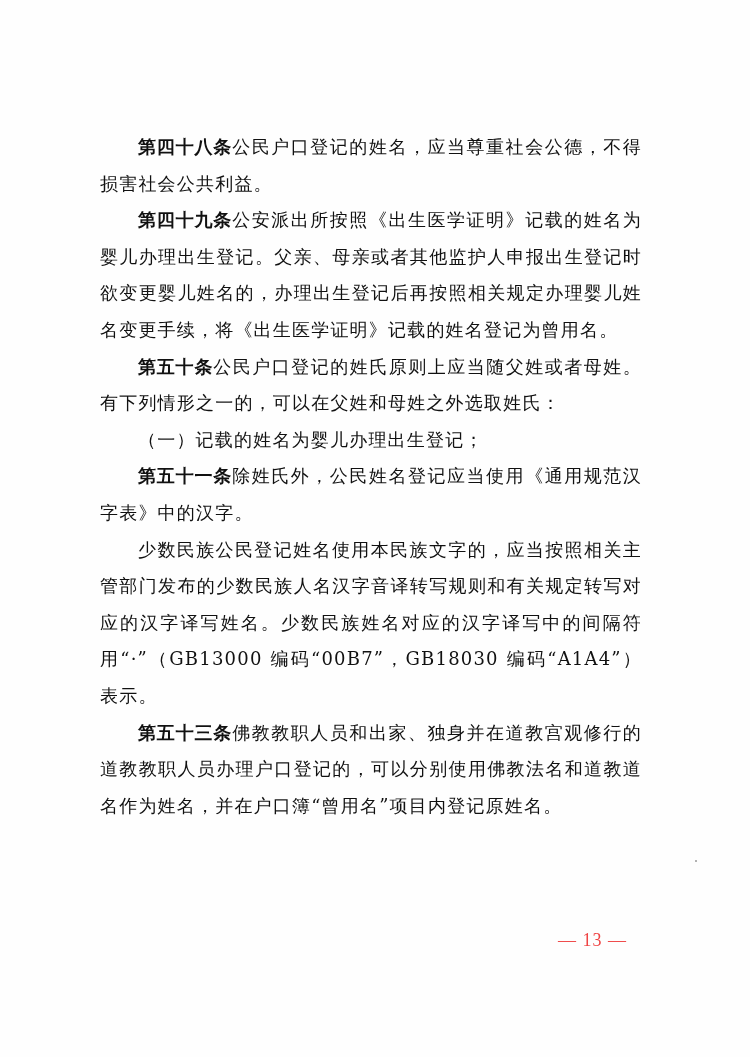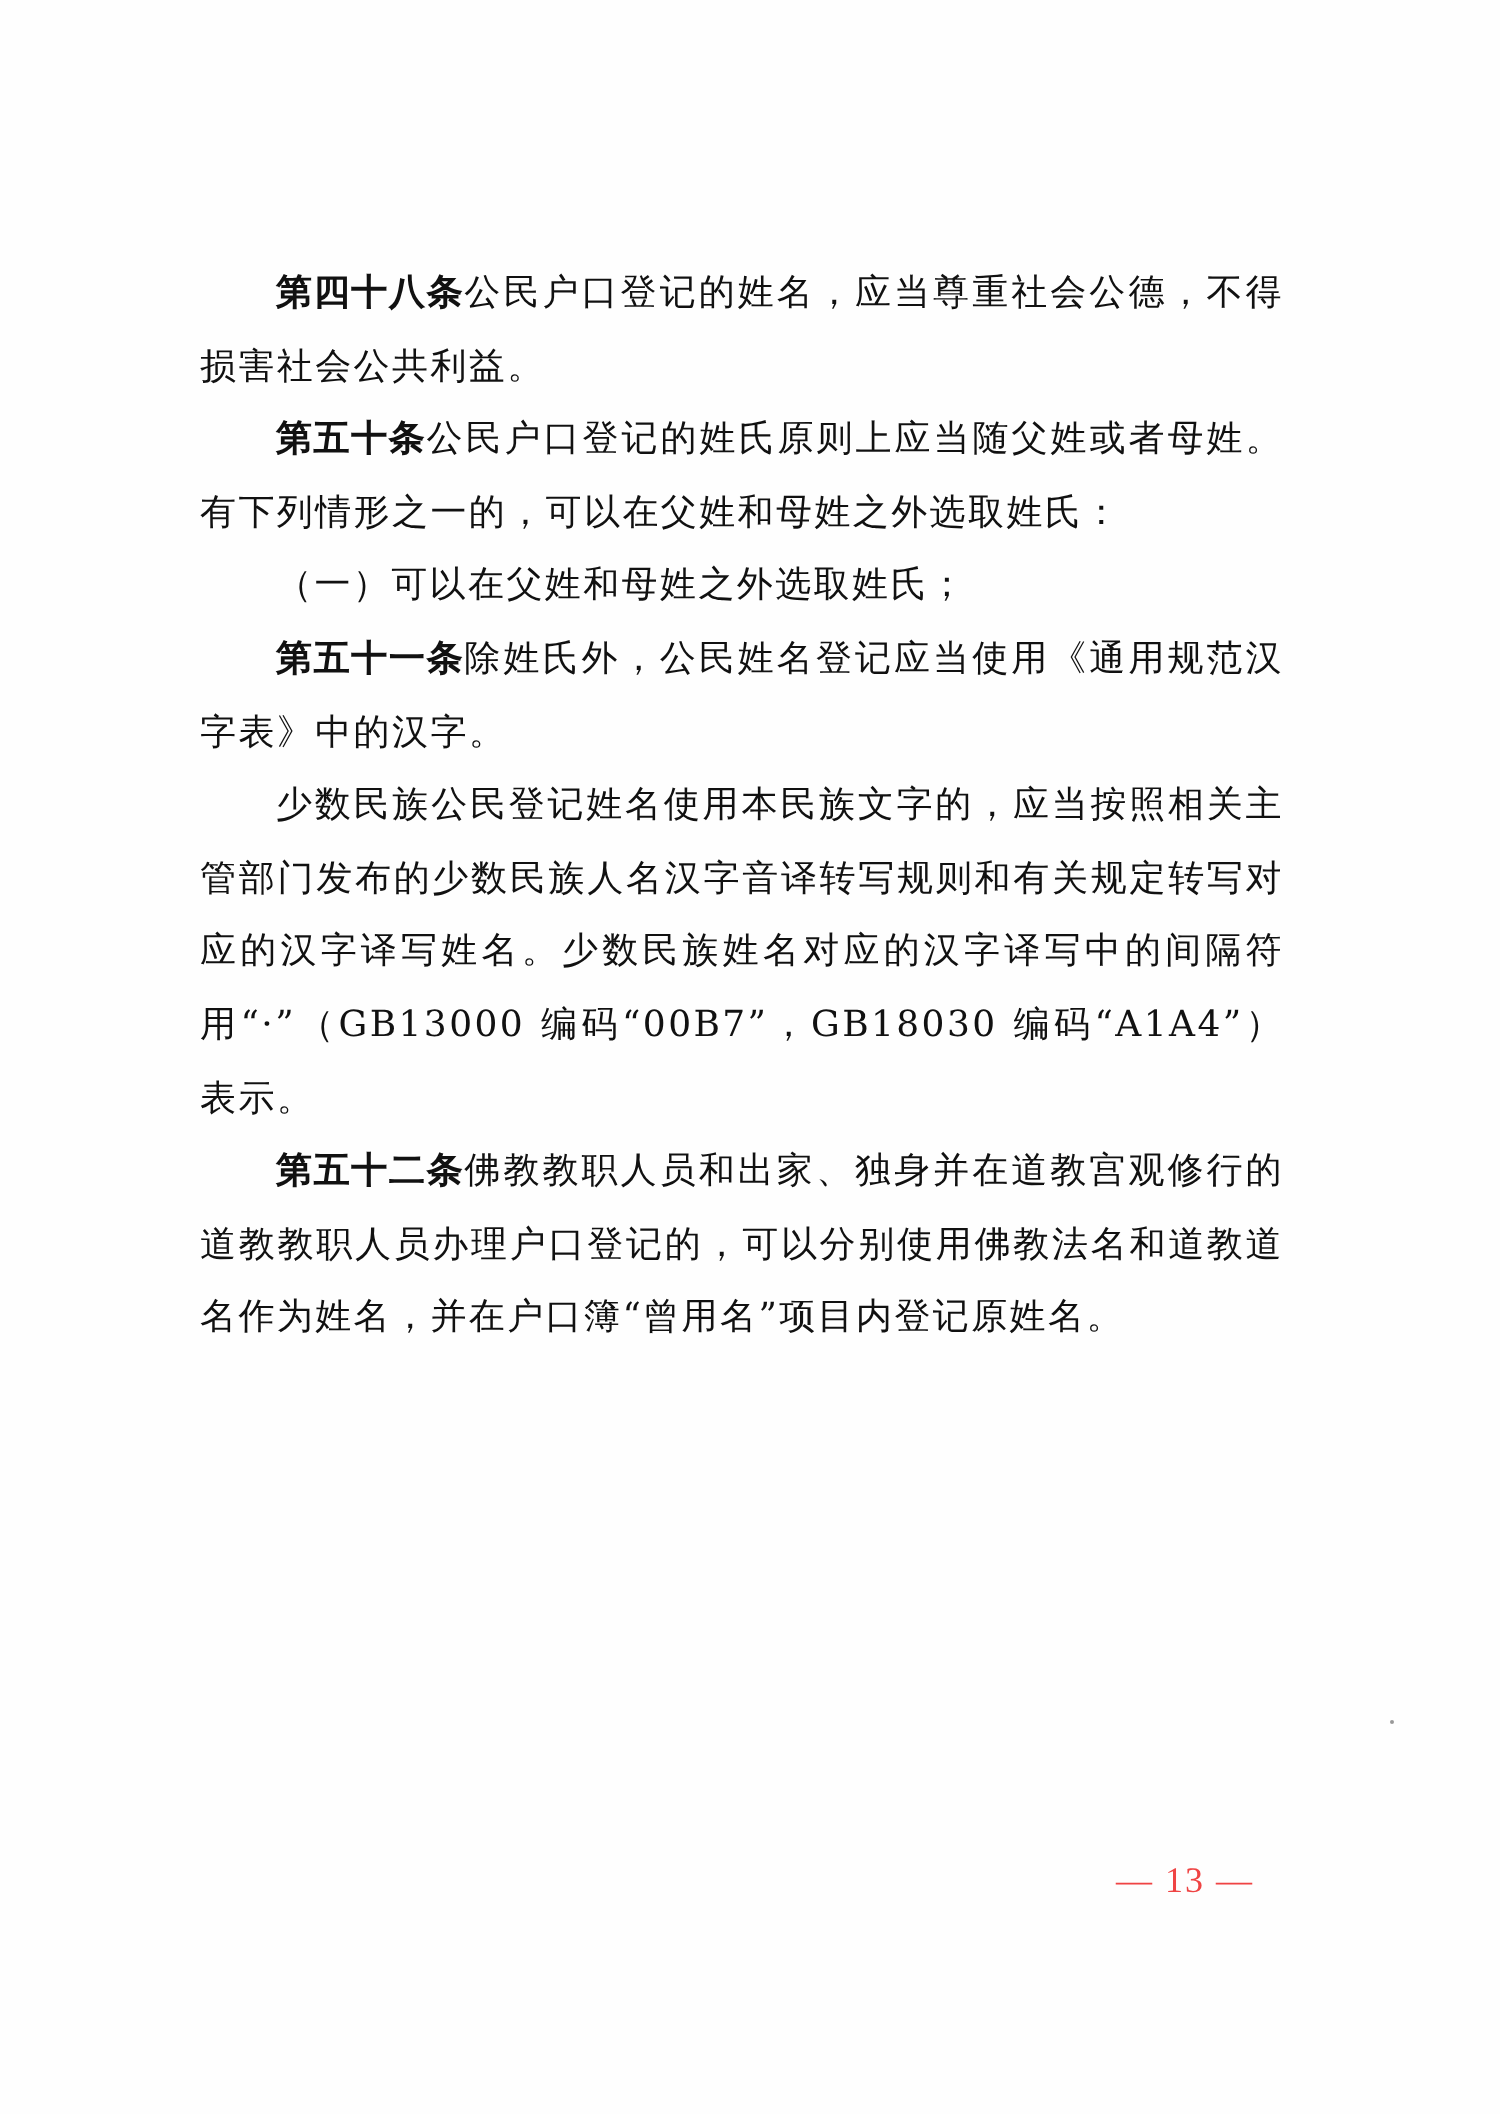--- a/index.html
+++ b/index.html
@@ -65,32 +65,33 @@
   }
 </style>
 </head>
 <body>
 
 <div class="page">
   <div class="content">
 
     <p class="para"><span class="art">第四十八条</span><span>公民户口登记的姓名，应当尊重社会公德，不得损害社会公共利益。</span></p>
 
+    <p class="para"><span class="art">第四十九条</span><span>公安派出所按照《出生医学证明》记载的姓名为婴儿办理出生登记。父亲、母亲或者其他监护人申报出生登记时欲变更婴儿姓名的，办理出生登记后再按照相关规定办理婴儿姓名变更手续，将《出生医学证明》记载的姓名登记为曾用名。</span></p>
 
     <p class="para"><span class="art">第五十条</span><span>公民户口登记的姓氏原则上应当随父姓或者母姓。有下列情形之一的，可以在父姓和母姓之外选取姓氏：</span></p>
 
-    <p class="para"><span>（一）可以在父姓和母姓之外选取姓氏；</span></p>
+    <p class="para"><span>（一）记载的姓名为婴儿办理出生登记；</span></p>
 
 
 
 
     <p class="para"><span class="art">第五十一条</span><span>除姓氏外，公民姓名登记应当使用《通用规范汉字表》中的汉字。</span></p>
 
     <p class="para"><span>少数民族公民登记姓名使用本民族文字的，应当按照相关主管部门发布的少数民族人名汉字音译转写规则和有关规定转写对应的汉字译写姓名。少数民族姓名对应的汉字译写中的间隔符用“·”（GB13000 编码“00B7”，GB18030 编码“A1A4”）表示。</span></p>
 
-    <p class="para"><span class="art">第五十二条</span><span>佛教教职人员和出家、独身并在道教宫观修行的道教教职人员办理户口登记的，可以分别使用佛教法名和道教道名作为姓名，并在户口簿“曾用名”项目内登记原姓名。</span></p>
+    <p class="para"><span class="art">第五十三条</span><span>佛教教职人员和出家、独身并在道教宫观修行的道教教职人员办理户口登记的，可以分别使用佛教法名和道教道名作为姓名，并在户口簿“曾用名”项目内登记原姓名。</span></p>
 
 
   </div>
 
   <div class="page-number">— 13 —</div>
   <div class="speck"></div>
 </div>
 
 </body></html>

